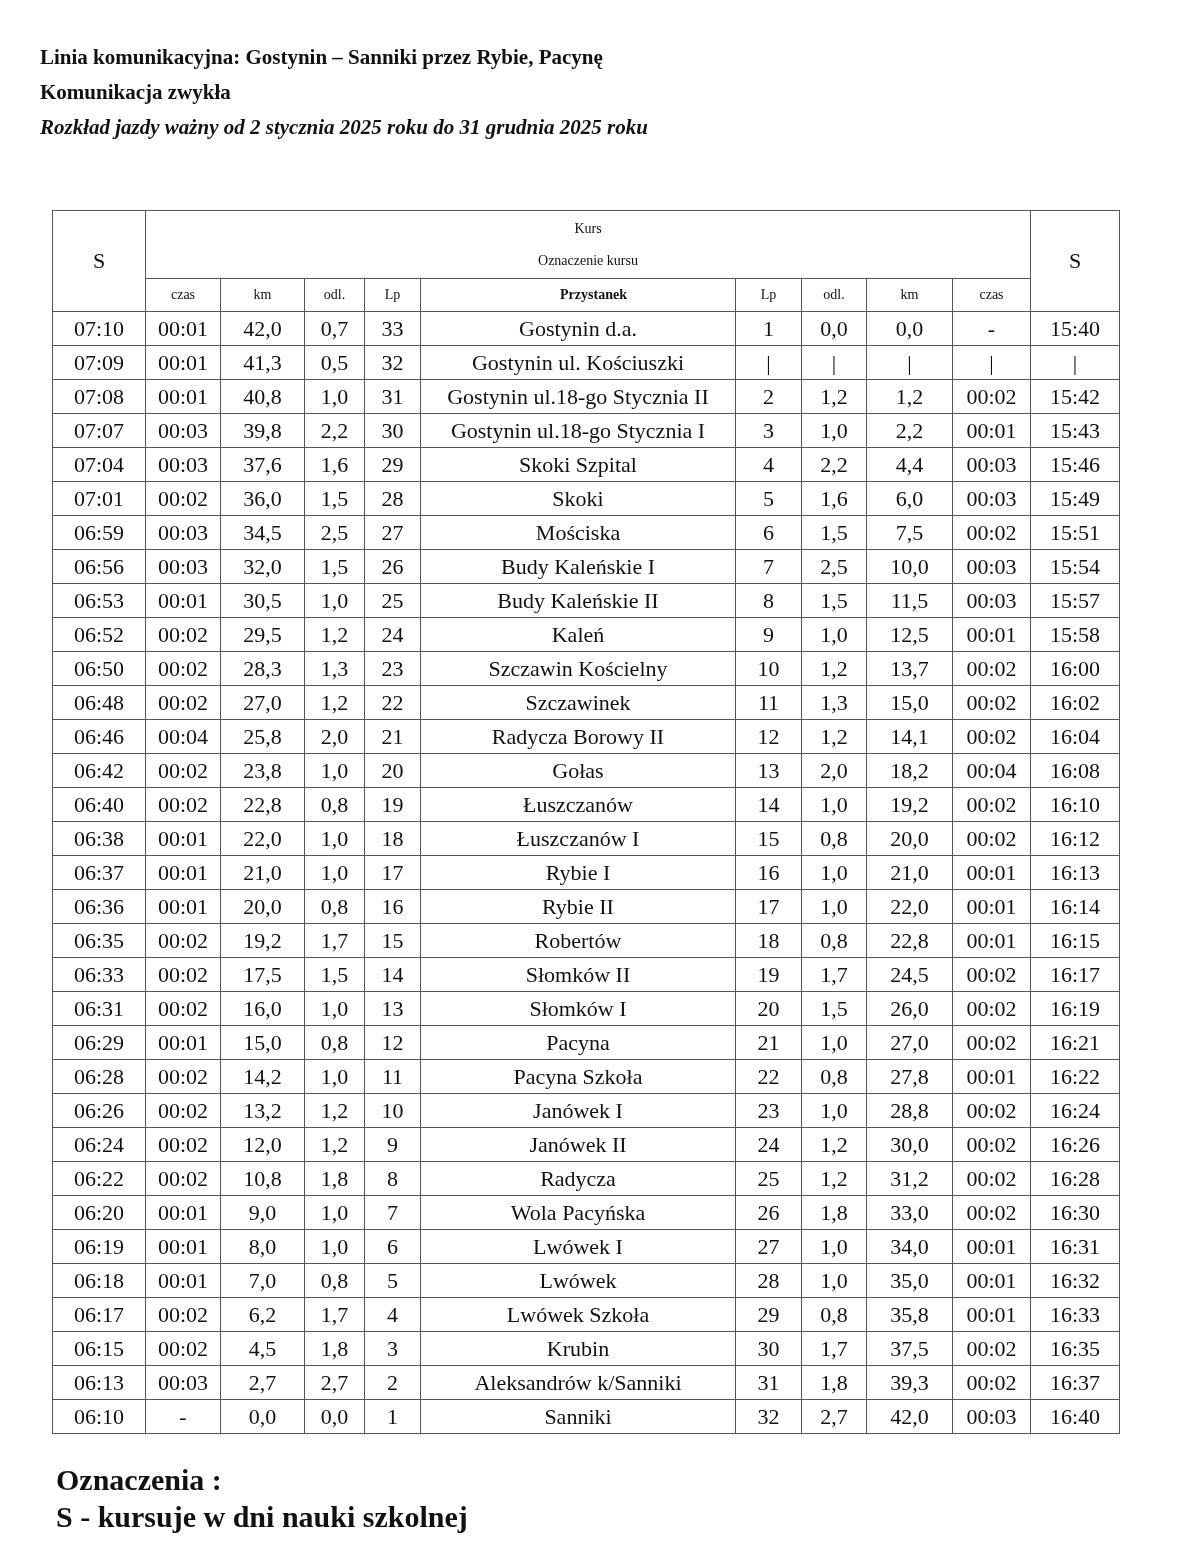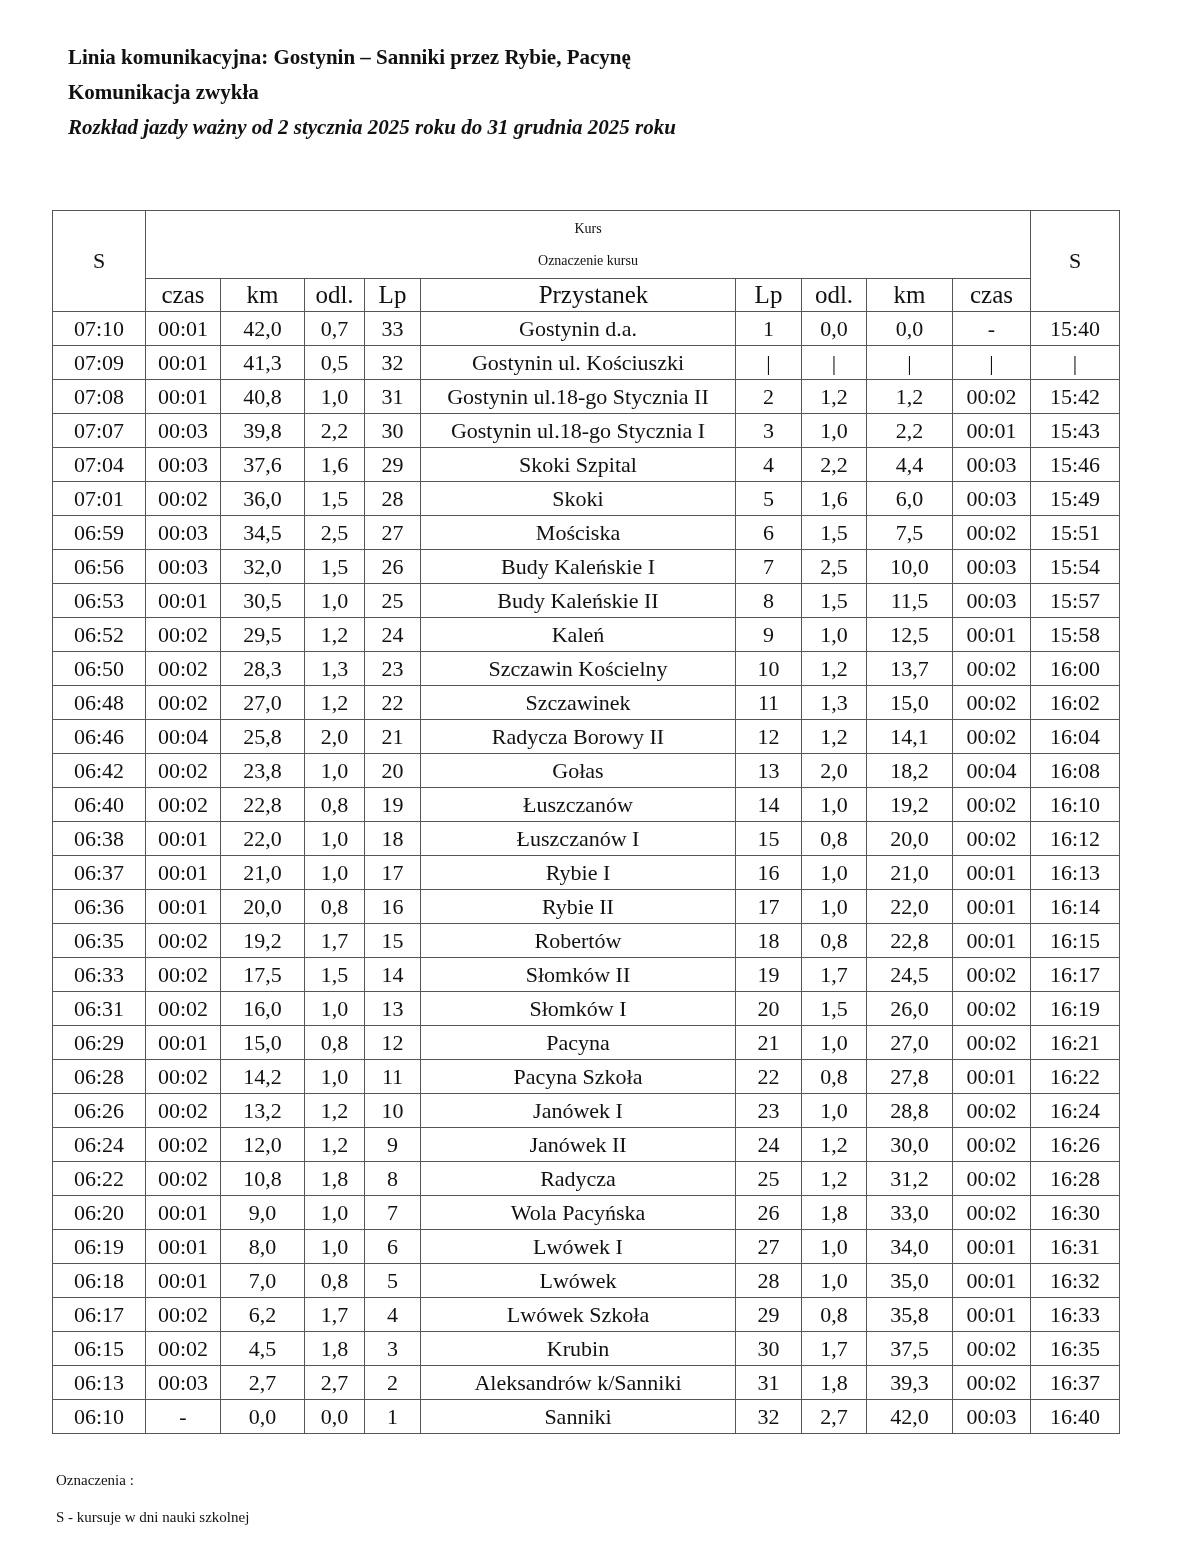--- a/index.html
+++ b/index.html
@@ -1,43 +1,43 @@
 <!DOCTYPE html>
 <html><head>
   <meta charset="utf-8">
   <style>
     html, body { margin: 0; padding: 0; background: #ffffff; }
     body {
       width: 1180px; height: 1559px; position: relative;
       font-family: "Liberation Serif", "DejaVu Serif", serif;
       color: #111111;
     }
-    .heading { position: absolute; left: 68px; font-weight: bold; font-size: 21px; line-height: 24px; white-space: nowrap; }
+    .heading { position: absolute; left: 40px; font-weight: bold; font-size: 21px; line-height: 24px; white-space: nowrap; }
     #h1 { top: 45px; }
     #h2 { top: 80px; }
     #h3 { top: 115px; font-style: italic; }
 
     table.tt {
       position: absolute; left: 52px; top: 210px;
       border-collapse: collapse; table-layout: fixed;
       font-size: 22px;
     }
     table.tt td, table.tt th {
       border: 1px solid #555555;
       padding: 0; text-align: center; white-space: nowrap; overflow: hidden;
     }
     table.tt th { font-weight: normal; }
     .kurs-cell { height: 67px; line-height: 32px; font-weight: bold; font-size: 14px; vertical-align: middle; }
     .s-head { font-size: 22px; }
-    .sub-head th { height: 32px; font-size: 25px; }
-    .sub-head th.bold { font-weight: normal; padding-left: 31px; }
+    .sub-head th { height: 32px; font-size: 14px; }
+    .sub-head th.bold { font-weight: bold; padding-left: 31px; }
     tbody tr td { height: 33px; line-height: 33px; }
     td.stop { text-align: left; padding-left: 3px; margin-top: 20px; }
 
-    .footer { position: absolute; left: 56px; font-size: 15px; line-height: 28px; white-space: nowrap; }
+    .footer { position: absolute; left: 56px; font-size: 30px; line-height: 28px; white-space: nowrap; font-weight: bold; }
     #f1 { top: 1466px; }
     #f2 { top: 1503px; }
   </style>
 </head>
 <body>
 
 <div id="h1" class="heading">Linia komunikacyjna: Gostynin – Sanniki przez Rybie, Pacynę</div>
 <div id="h2" class="heading">Komunikacja zwykła</div>
 <div id="h3" class="heading">Rozkład jazdy ważny od  2 stycznia 2025 roku do 31 grudnia 2025 roku</div>
 

